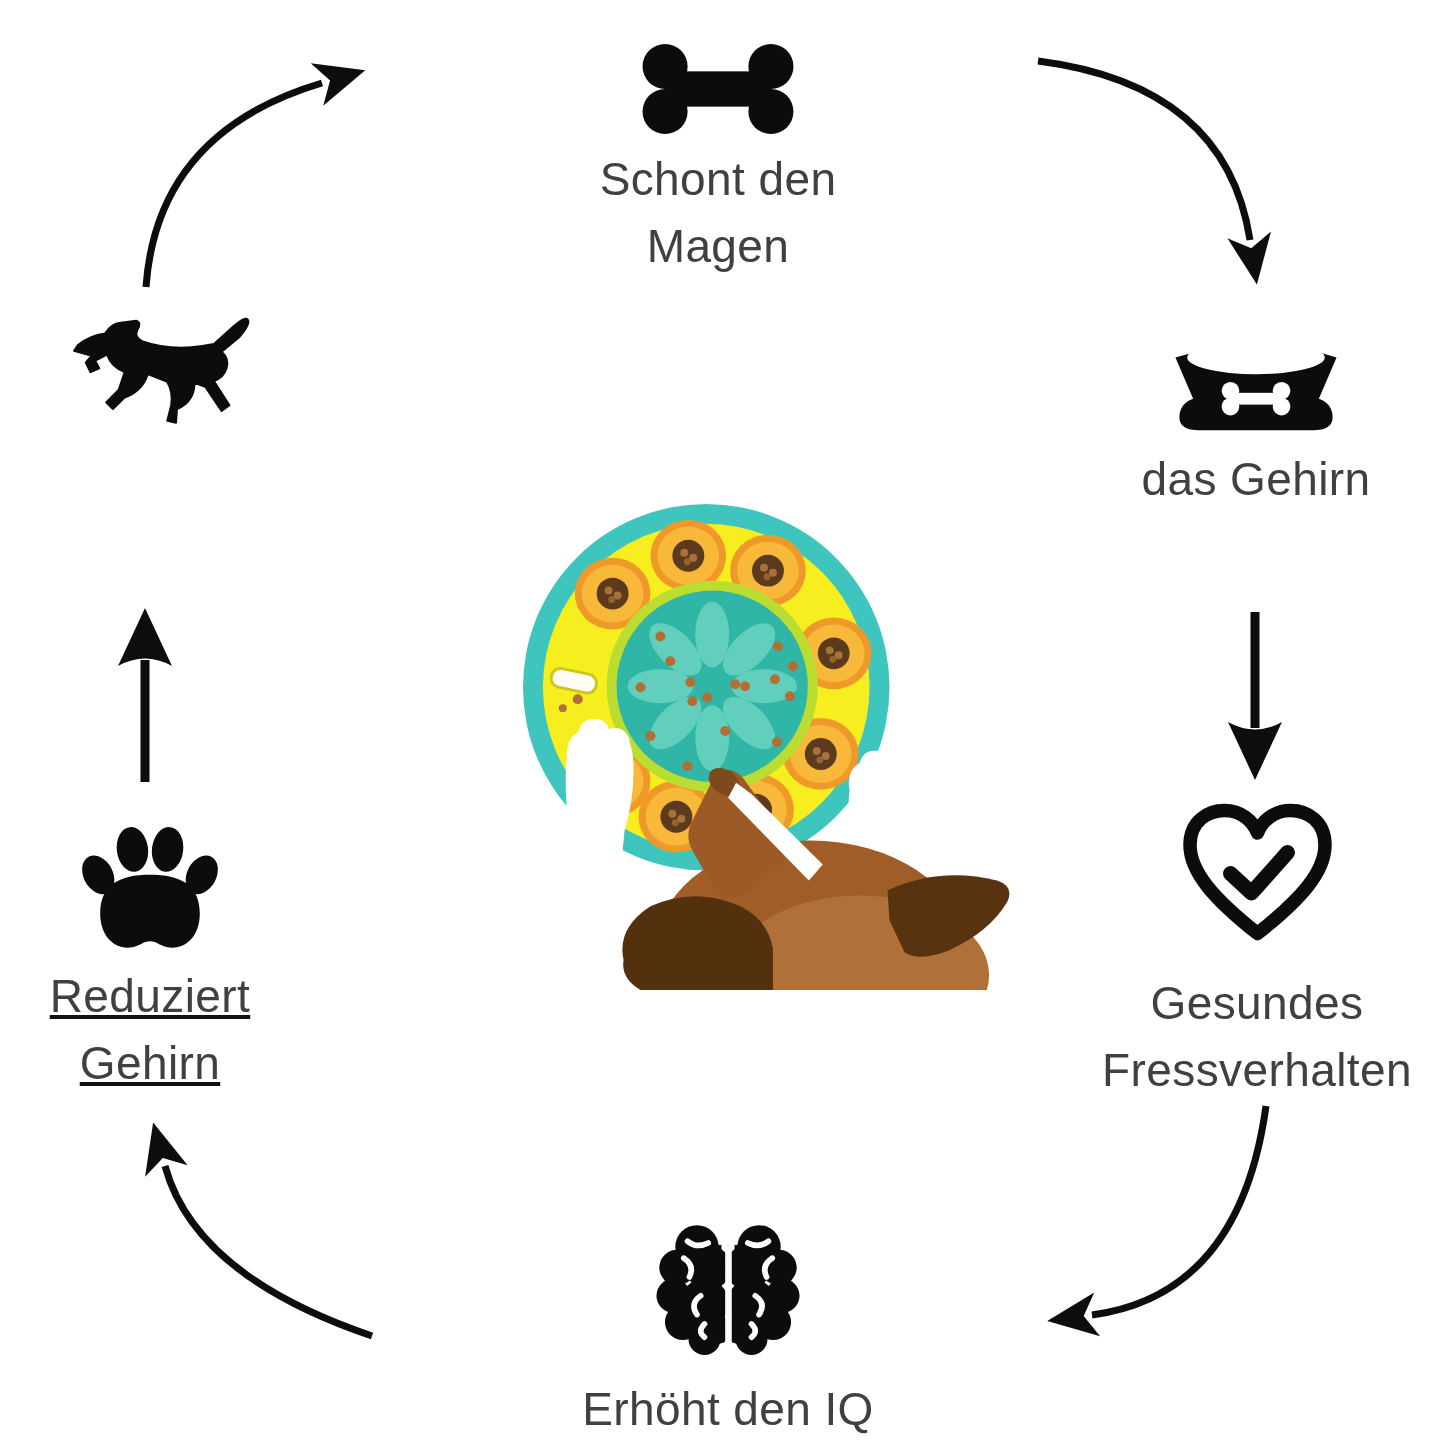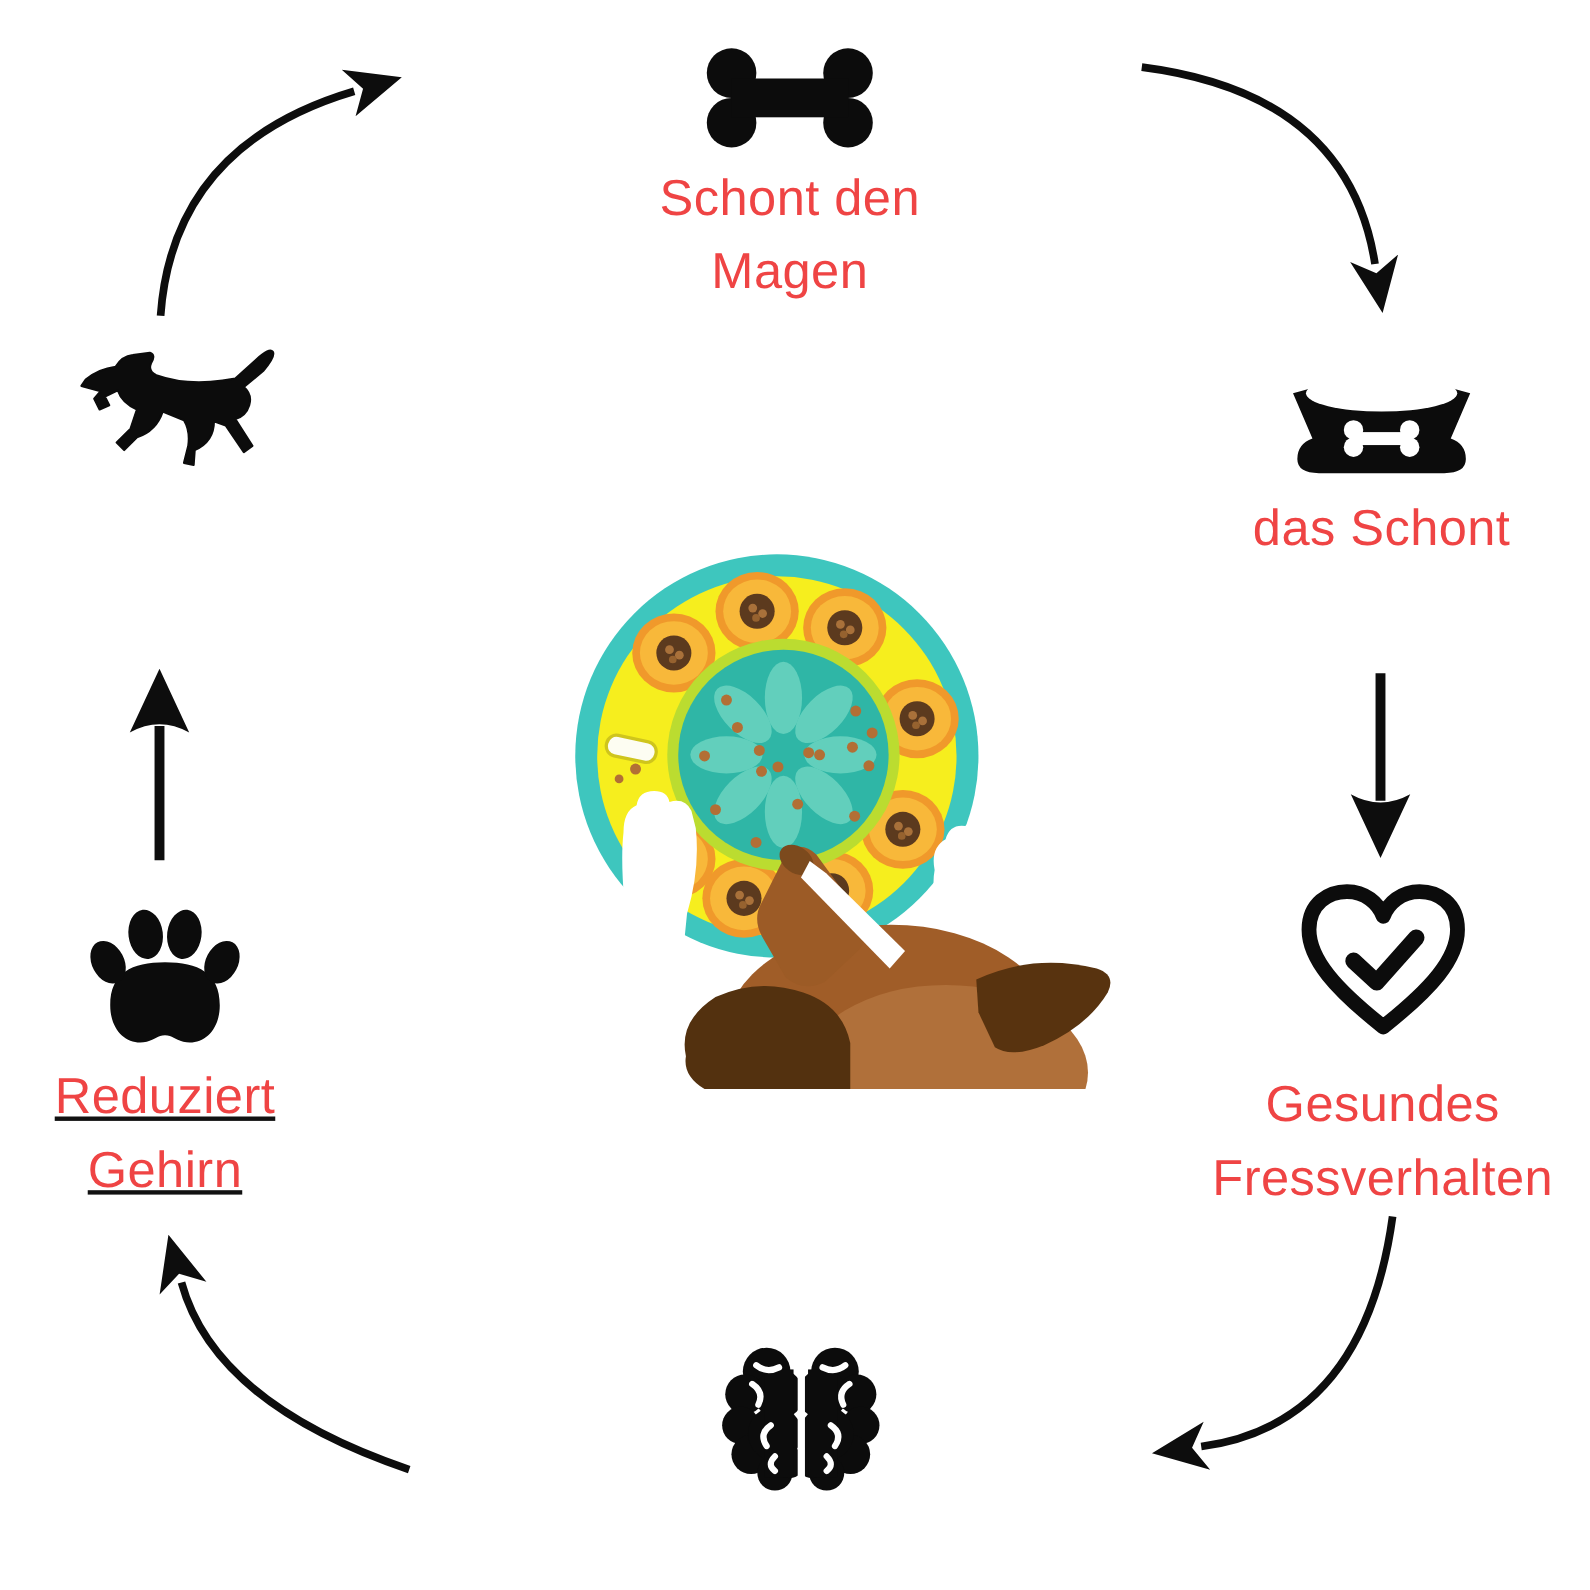--- a/index.html
+++ b/index.html
@@ -3,21 +3,21 @@
 <meta charset="utf-8">
 <style>
   html,body{margin:0;padding:0;background:#ffffff;}
   .canvas{
     position:relative;width:1445px;height:1445px;background:#ffffff;overflow:hidden;
     font-family:"Liberation Sans","DejaVu Sans",sans-serif;color:#111;
   }
   .arrow-layer{position:absolute;left:0;top:0;width:1445px;height:1445px;pointer-events:none;}
   .node{position:absolute;display:flex;flex-direction:column;align-items:center;text-align:center;}
   .node .icon{flex:0 0 auto;}
-  .label{font-size:46px;line-height:67px;font-weight:500;letter-spacing:.4px;color:#ef4444;}
+  .label{font-size:46px;line-height:67px;font-weight:500;letter-spacing:.4px;color:#404040;}
   .label-line{display:block;white-space:nowrap;}
   .label-line:empty{display:none;}
   
   .node-magen{left:518px;top:40px;width:400px;}
   .node-magen .icon{margin-bottom:8px;}
   .node-gehirn{left:1080px;top:328px;width:352px;}
   .node-gehirn .icon{margin-bottom:8px;}
   .node-fressverhalten{left:1078px;top:800px;width:358px;}
   .node-fressverhalten .icon{margin-bottom:20px;}
   .node-iq{left:523px;top:1212px;width:410px;}
@@ -77,21 +77,21 @@
       <ellipse cx="90" cy="30" rx="70" ry="17" fill="#ffffff"></ellipse>
       <g fill="#ffffff">
         <circle cx="64" cy="64" r="9"></circle>
           <circle cx="64" cy="80" r="9"></circle>
         <circle cx="116" cy="64" r="9"></circle>
           <circle cx="116" cy="80" r="9"></circle>
         <rect x="64" y="66" width="52" height="12"></rect>
       </g>
     </svg>
     <div class="label">
-      <span class="label-line">das Schont</span>
+      <span class="label-line">das Gehirn</span>
     </div>
   </div>
 
   <div class="node node-fressverhalten">
     <svg class="icon" viewBox="0 0 110 100" width="165" height="150">
       <path d="M55 89 C26 66 10 48 10 30 C10 14 22 7 33 7 C44 7 52 14 55 22 C58 14 66 7 77 7 C88 7 100 14 100 30 C100 48 84 66 55 89 Z" fill="none" stroke="#0c0c0c" stroke-width="9" stroke-linejoin="round"></path>
       <path d="M37 49 L51 62 L75 35" fill="none" stroke="#0c0c0c" stroke-width="10" stroke-linecap="round" stroke-linejoin="round"></path>
     </svg>
     <div class="label">
       <span class="label-line">Gesundes</span>
@@ -126,20 +126,24 @@
         <path d="M38 48 Q50 56 44 68"></path>
           <path d="M56 88 Q44 96 52 108"></path>
           <path d="M42 30 Q52 38 64 32"></path>
           <path d="M60 118 Q52 126 60 132"></path>
         <path d="M132 48 Q120 56 126 68"></path>
           <path d="M114 88 Q126 96 118 108"></path>
           <path d="M128 30 Q118 38 106 32"></path>
           <path d="M110 118 Q118 126 110 132"></path>
       </g>
     </svg>
+    <div class="label">
+      <span class="label-line">Erhöht den IQ</span>
+
+    </div>
   </div>
 
   <div class="node node-stress">
     <svg class="icon" viewBox="0 0 170 130" width="166" height="127">
       <g fill="#0c0c0c">
         <path d="M34 92 C34 62 54 52 85 52 C116 52 136 62 136 92 C136 116 120 130 102 126 C94 124 92 120 85 120 C78 120 76 124 68 126 C50 130 34 116 34 92 Z"></path>
         <ellipse cx="32" cy="52" rx="15" ry="21" transform="rotate(-28 32 52)"></ellipse>
         <ellipse cx="67" cy="26" rx="16" ry="23" transform="rotate(-7 67 26)"></ellipse>
         <ellipse cx="103" cy="26" rx="16" ry="23" transform="rotate(7 103 26)"></ellipse>
         <ellipse cx="138" cy="52" rx="15" ry="21" transform="rotate(28 138 52)"></ellipse>

